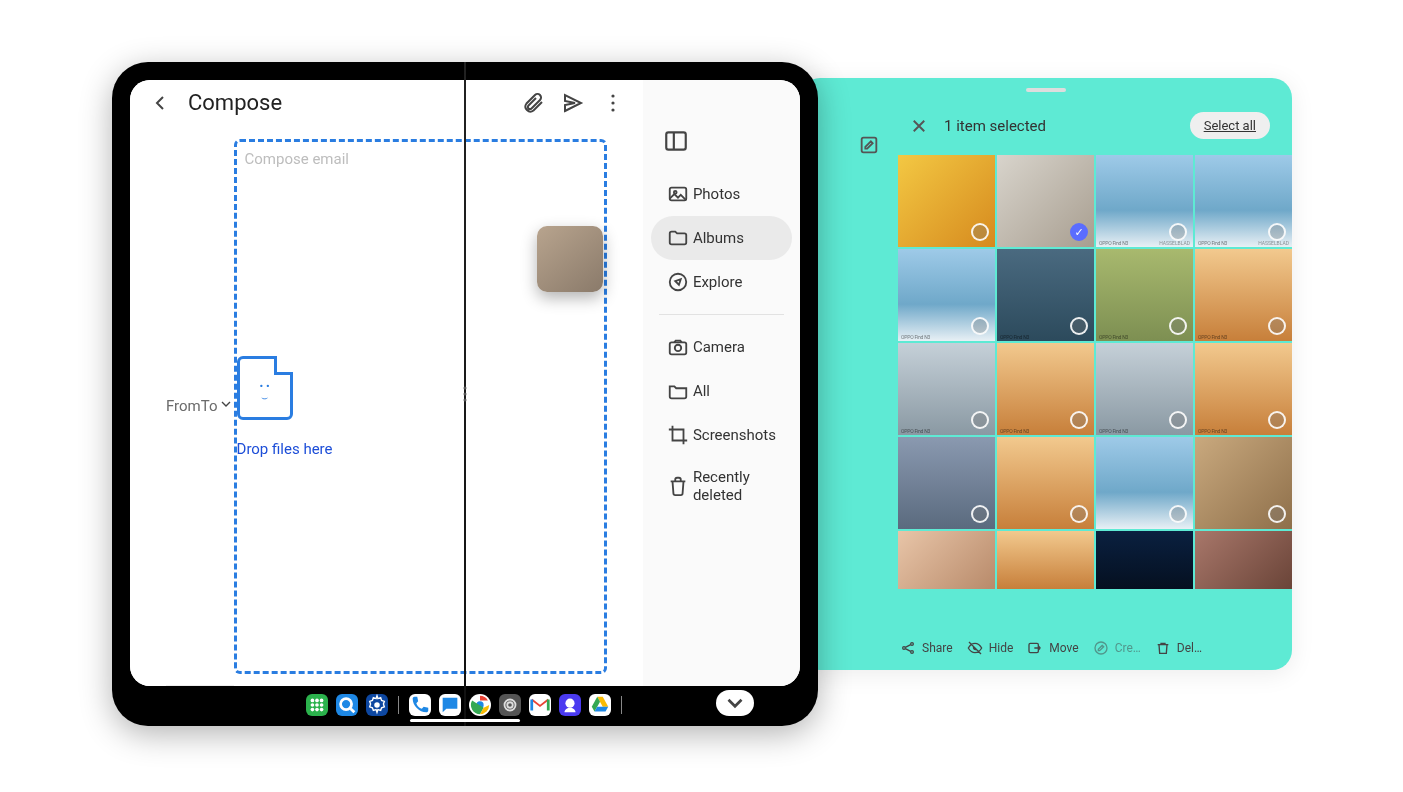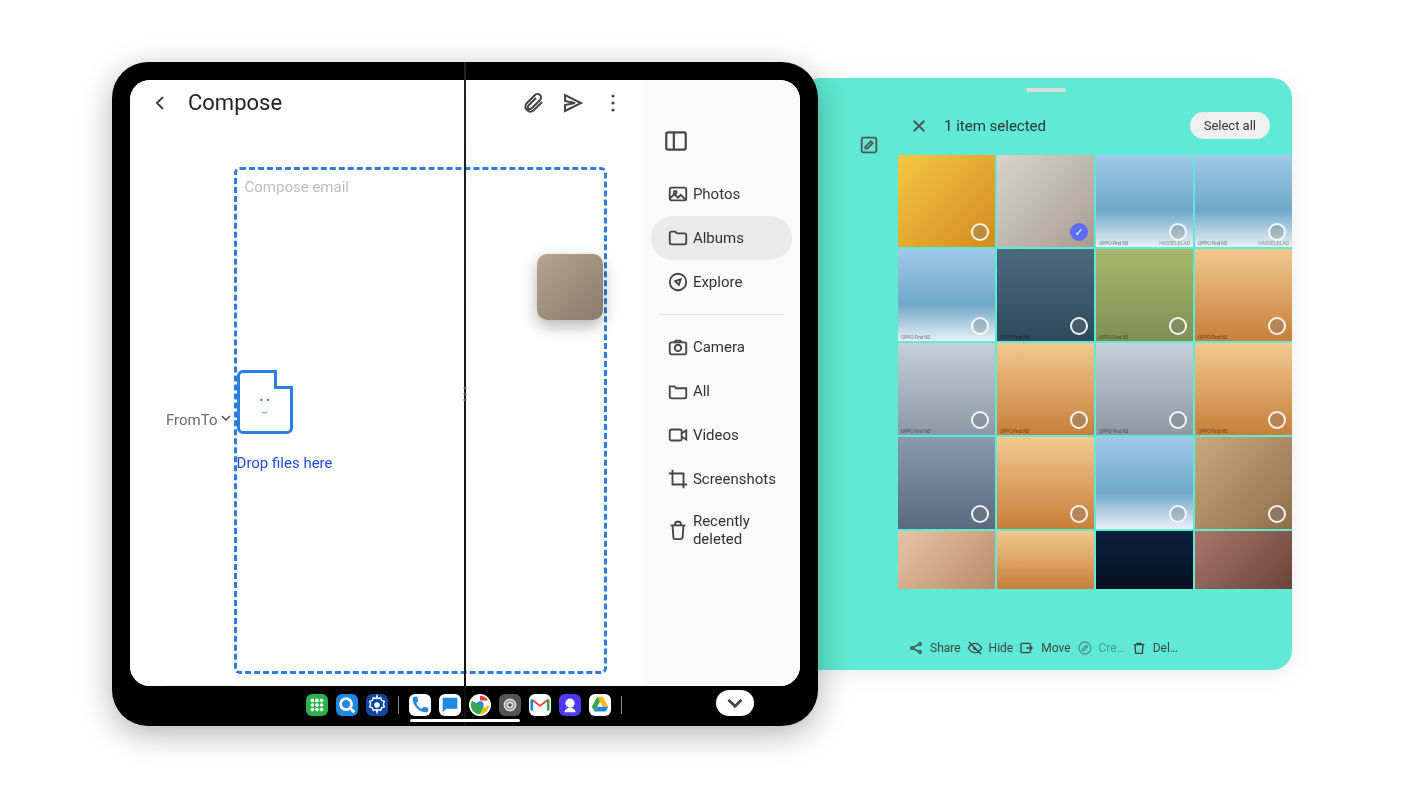--- a/index.html
+++ b/index.html
@@ -53,21 +53,21 @@
     transform: translate(-50%,-50%);
     display: flex;
     flex-direction: column;
     gap: 3px;
     z-index: 51;
   }
   .hinge-dots span { width: 3px; height: 3px; background: #555; border-radius: 50%; }
 
   
   .compose-pane { flex: 1; display: flex; }
-  .compose-left { width: 580px; background: #fff; display: flex; flex-direction: column; gap: 28px; }
+  .compose-left { width: 580px; background: #fff; display: flex; flex-direction: column; }
   .compose-header {
     display: flex; align-items: center; gap: 16px;
     padding: 10px 18px 8px;
   }
   .compose-header .title { font-size: 22px; color: #222; flex: 1; font-weight: 400; }
   .hdr-icon { width: 24px; height: 24px; display: flex; align-items: center; justify-content: center; color: #444; cursor: pointer; }
   .compose-card {
     margin: 4px 18px 0 18px;
     background: #fff;
     border-radius: 12px;
@@ -229,20 +229,21 @@
   }
   .gallery-header .close { width: 18px; height: 18px; color: #555; cursor: pointer; margin-left: 88px; }
   .gallery-header .sel-text { font-size: 15px; color: #333; flex: 1; }
   .select-all-pill {
     background: #efefef;
     border-radius: 16px;
     padding: 6px 14px;
     font-size: 13px;
     color: #333;
     cursor: pointer;
+    text-decoration: underline;
   }
   .grid {
     flex: 1;
     padding: 0 0 0 98px;
     display: grid;
     grid-template-columns: repeat(4, 1fr);
     gap: 2px;
     align-content: start;
     overflow: hidden;
   }
@@ -273,23 +274,23 @@
     position: absolute; bottom: 1px; left: 3px;
     font-size: 5px; color: rgba(0,0,0,0.5);
     letter-spacing: -0.2px;
   }
   .thumb .wm2 {
     position: absolute; bottom: 1px; right: 3px;
     font-size: 5px; color: rgba(0,0,0,0.4);
   }
   .gallery-actions {
     display: flex;
-    justify-content: flex-start;
+    justify-content: flex-end;
     padding: 10px 90px 14px 108px;
-    gap: 6px;
+    gap: 14px;
   }
   .action {
     display: flex; align-items: center; gap: 6px;
     font-size: 12px; color: #444;
     cursor: pointer;
     white-space: nowrap;
   }
   .action.disabled { opacity: 0.5; }
   .action .aic { width: 16px; height: 16px; }
 
@@ -415,27 +416,20 @@
           <span>Camera</span>
         </div>
         <div class="sidebar-item">
           <span class="ic"><svg viewBox="0 0 24 24" fill="none" stroke="currentColor" stroke-width="2">
                 <path d="M3 7h5l2 2h11v9a2 2 0 01-2 2H5a2 2 0 01-2-2z"></path>
               </svg></span>
           <span>All</span>
         </div>
         <div class="sidebar-item">
           <span class="ic"><svg viewBox="0 0 24 24" fill="none" stroke="currentColor" stroke-width="2">
-                <rect x="3" y="6" width="13" height="12" rx="2"></rect>
-                <path d="M16 10l5-3v10l-5-3"></path>
-              </svg></span>
-          <span>Videos</span>
-        </div>
-        <div class="sidebar-item">
-          <span class="ic"><svg viewBox="0 0 24 24" fill="none" stroke="currentColor" stroke-width="2">
                 <path d="M6 2v16h16M2 6h16v16"></path>
               </svg></span>
           <span>Screenshots</span>
         </div>
         <div class="sidebar-item">
           <span class="ic"><svg viewBox="0 0 24 24" fill="none" stroke="currentColor" stroke-width="2">
                 <path d="M4 7h16M9 7V5a2 2 0 012-2h2a2 2 0 012 2v2M6 7l1 13a2 2 0 002 2h6a2 2 0 002-2l1-13"></path>
               </svg></span>
           <span>Recently deleted</span>
         </div>

